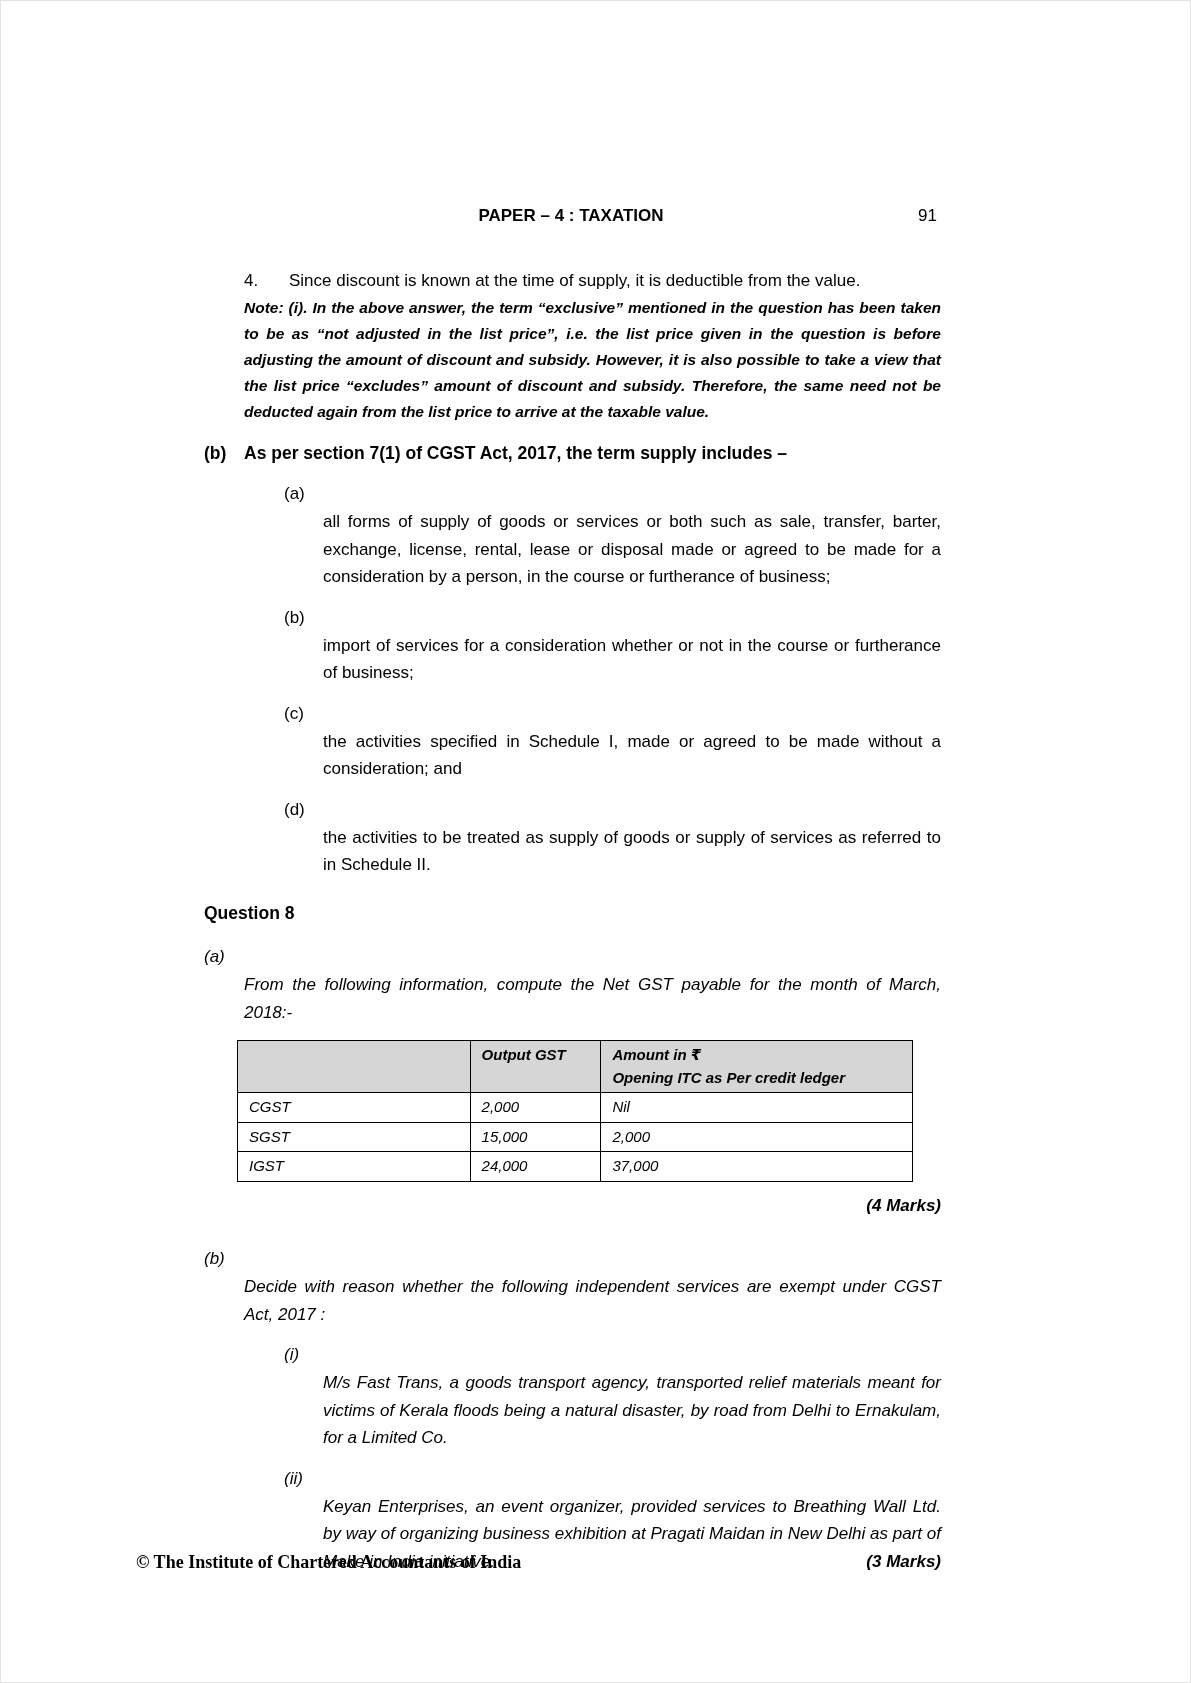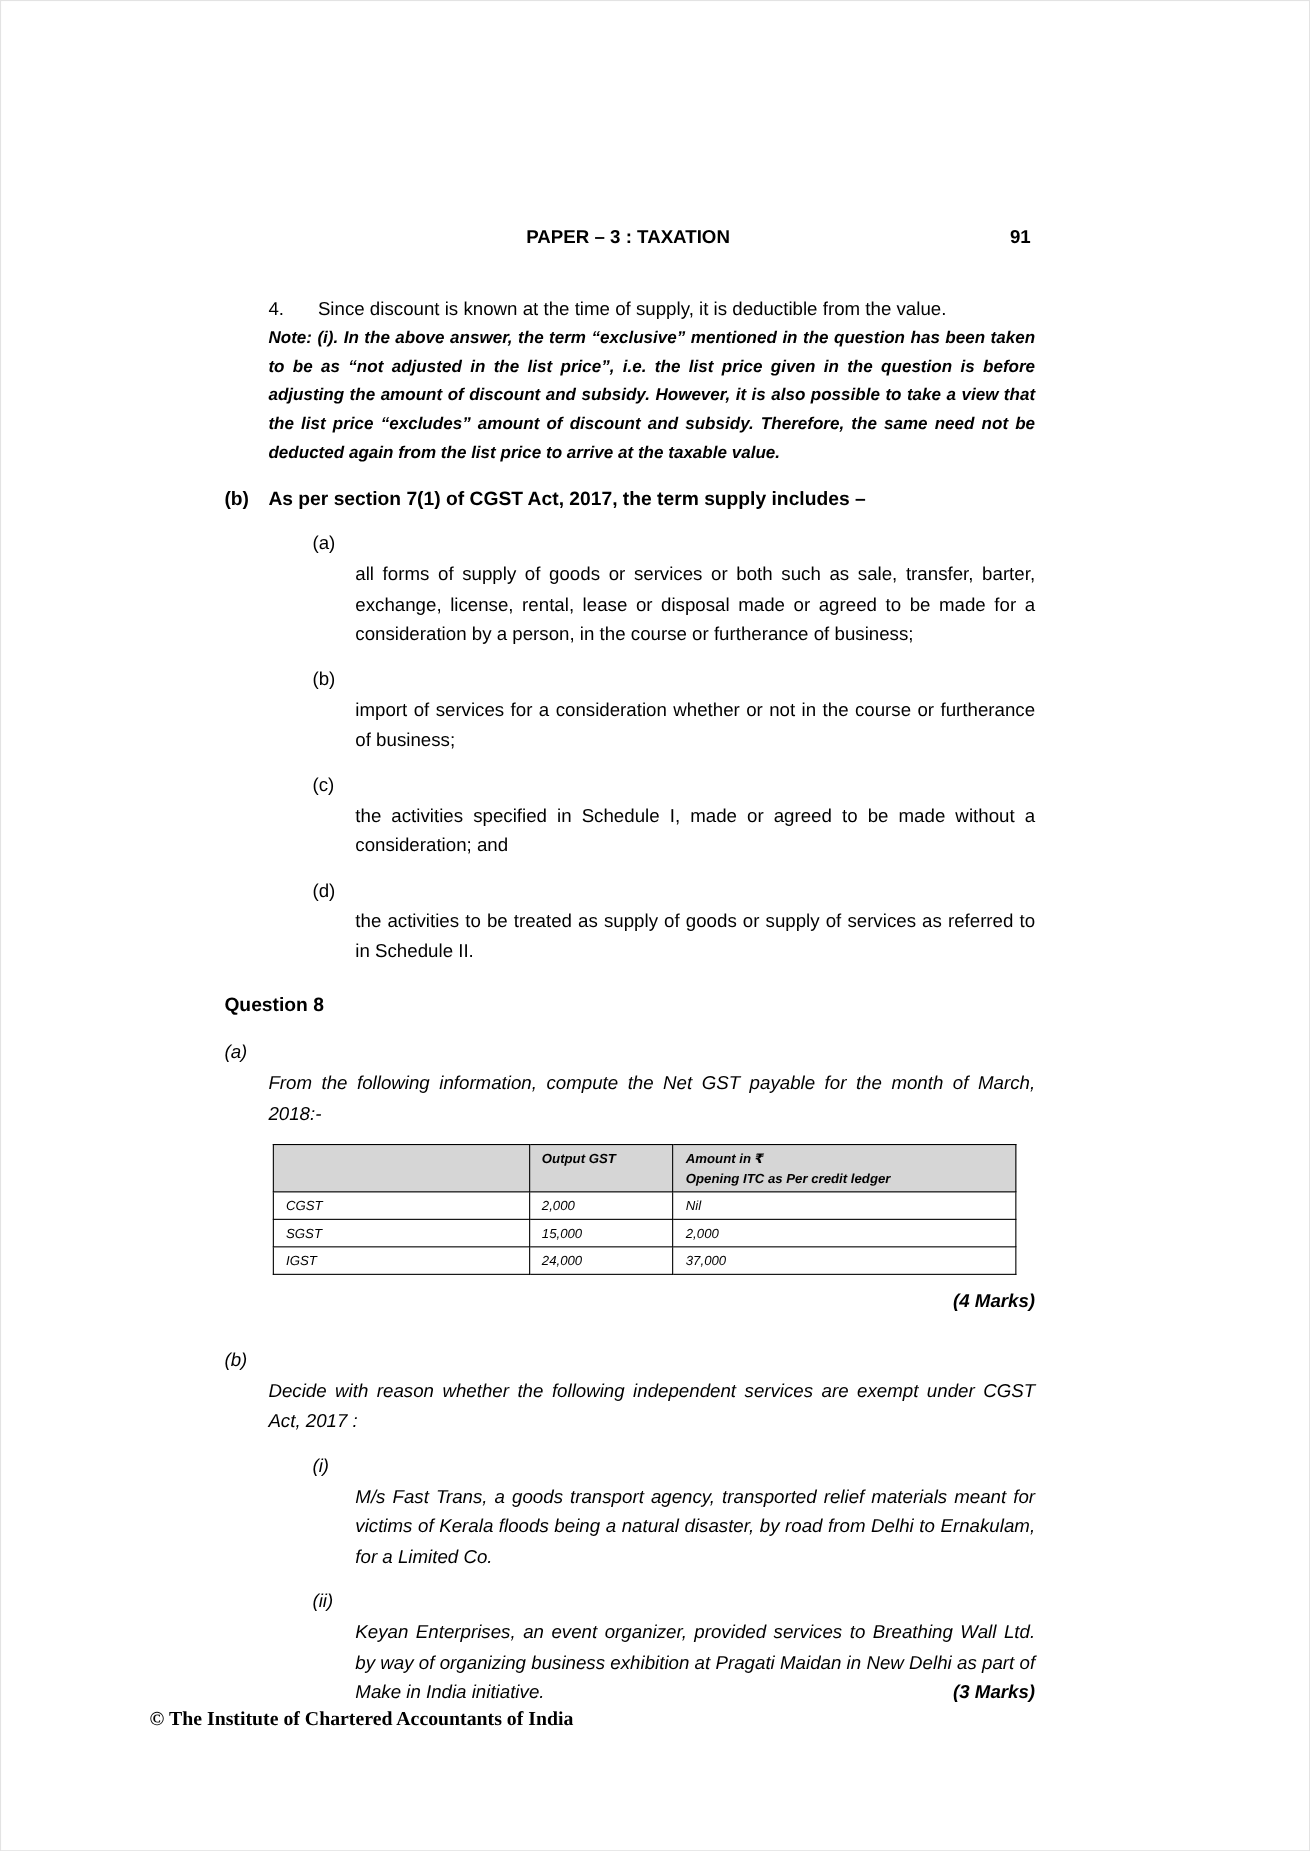--- a/index.html
+++ b/index.html
@@ -20,21 +20,21 @@
     left: 200px;
     width: 740px;
     text-align: center;
     font-weight: bold;
     font-size: 17px;
   }
   .page-number {
     position: absolute;
     right: 4px;
     top: 0;
-    font-weight: bold;
+    font-weight: normal;
   }
   .content {
     position: absolute;
     top: 266px;
     left: 203px;
     width: 737px;
     font-size: 17px;
     line-height: 1.62;
   }
   .row { display: flex; align-items: flex-start; }
@@ -53,26 +53,26 @@
   }
   .note2 { text-align: left; margin-top: 16px; }
   .bold { font-weight: bold; }
   .heading-row { margin-top: 14px; font-size: 17.5px; }
   .sub { margin-left: 80px; margin-top: 13px; }
   .sub .label { flex: 0 0 39px; }
   .q-heading { margin-top: 20px; font-weight: bold; font-size: 17.5px; }
   .italic { font-style: italic; }
   .part { margin-top: 16px; }
   table.gst {
-    margin-left: 44px;
+    margin-left: 33px;
     margin-top: 14px;
     border-collapse: collapse;
     width: 676px;
     font-style: italic;
-    font-size: 12px;
+    font-size: 15px;
   }
   table.gst td {
     border: 1.5px solid #000;
     padding: 3px 11px;
     vertical-align: top;
     line-height: 1.5;
   }
   table.gst tr.head td {
     background: #d6d6d6;
     font-weight: bold;
@@ -104,21 +104,21 @@
     font-size: 18px;
     margin-top: 20px;
   }
 </style>
 </head>
 <body>
 
 <div class="page">
 
   <div class="header">
-    <span>PAPER – 3 : TAXATION</span>
+    <span>PAPER – 4 : TAXATION</span>
     <span class="page-number">91</span>
   </div>
 
   <div class="content">
 
     <div class="row item4">
       <span class="label">4.</span>
       <div class="text">Since discount is known at the time of supply, it is deductible from the value.</div>
     </div>
 

